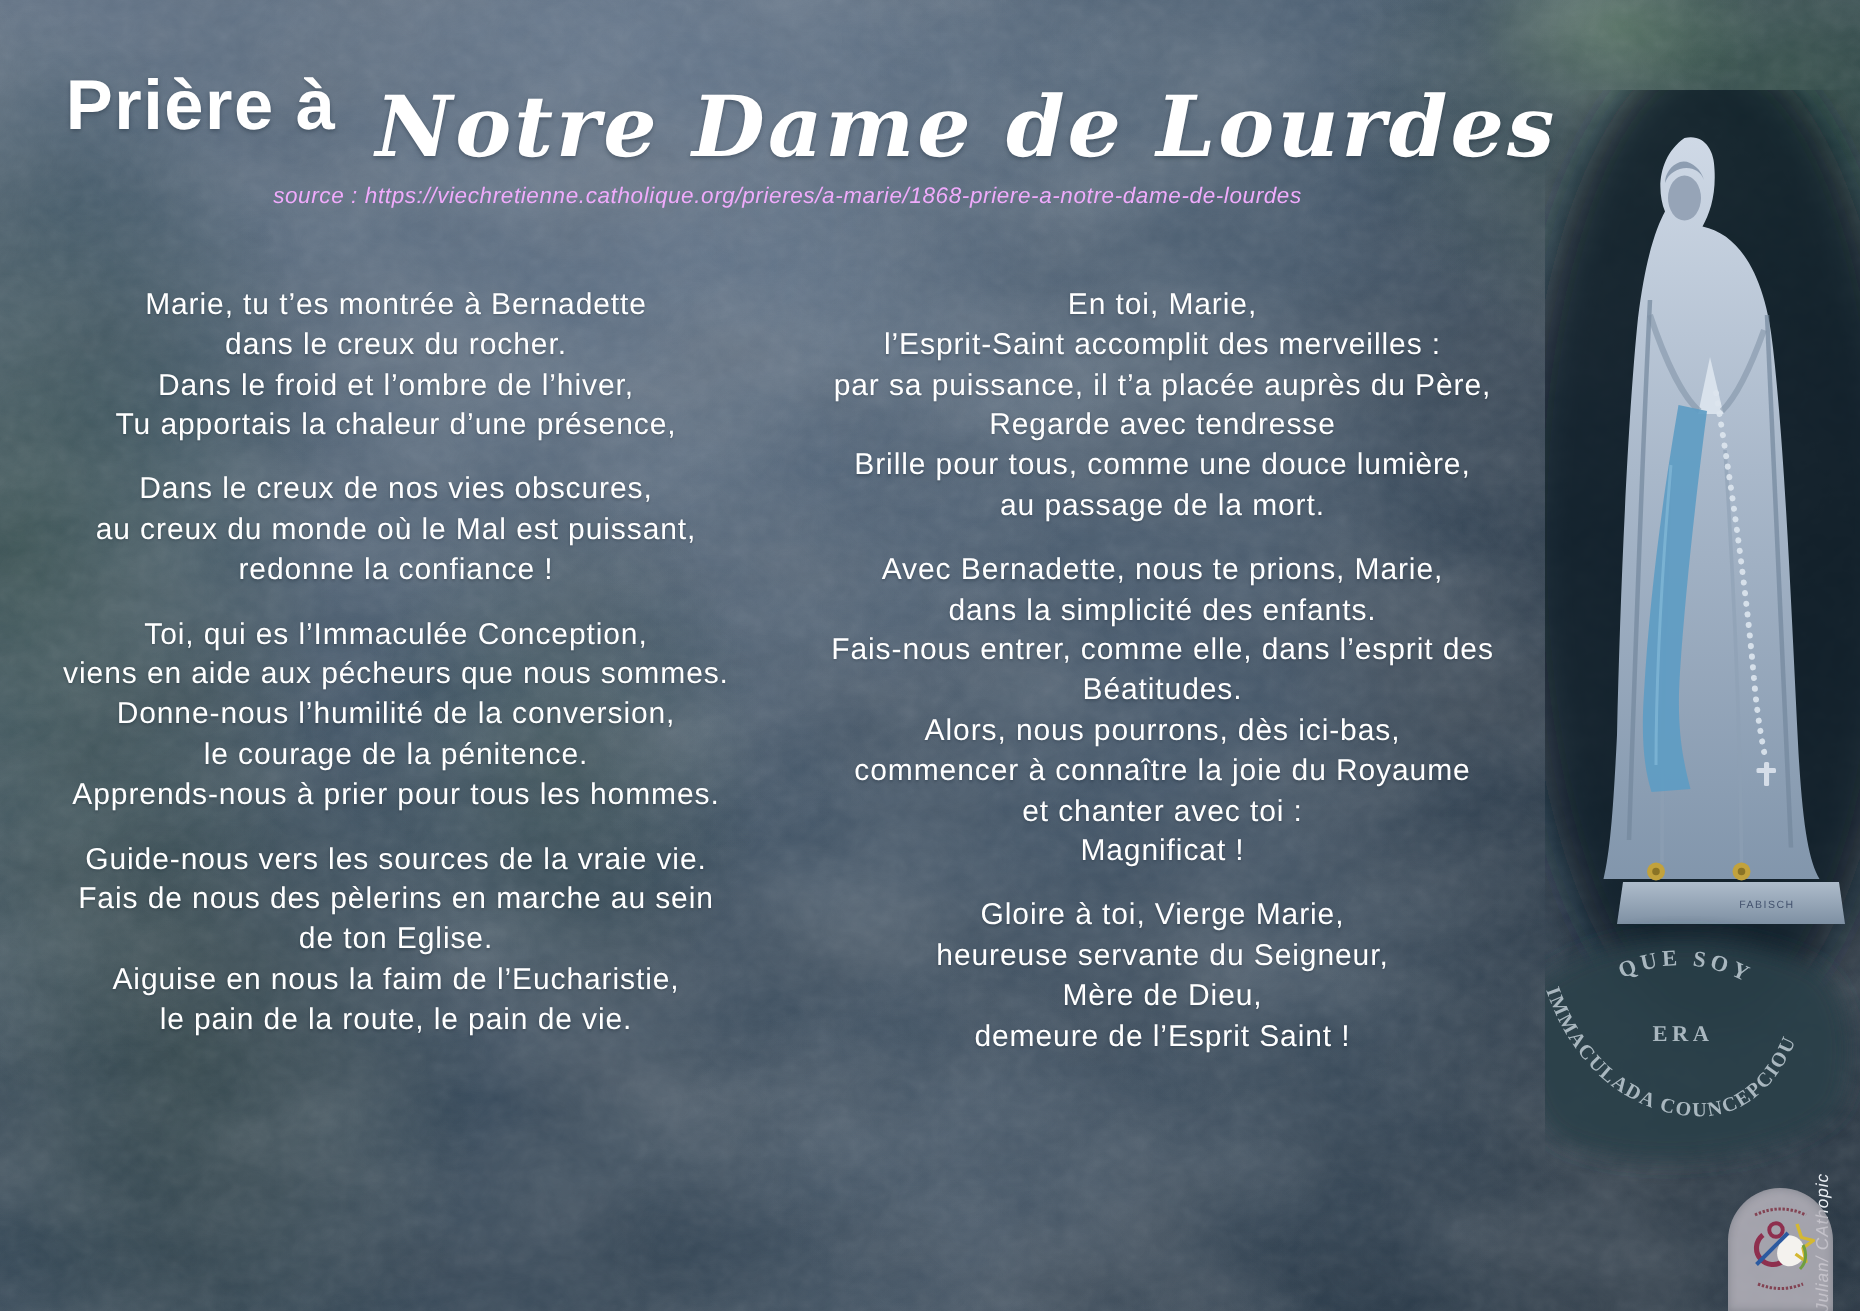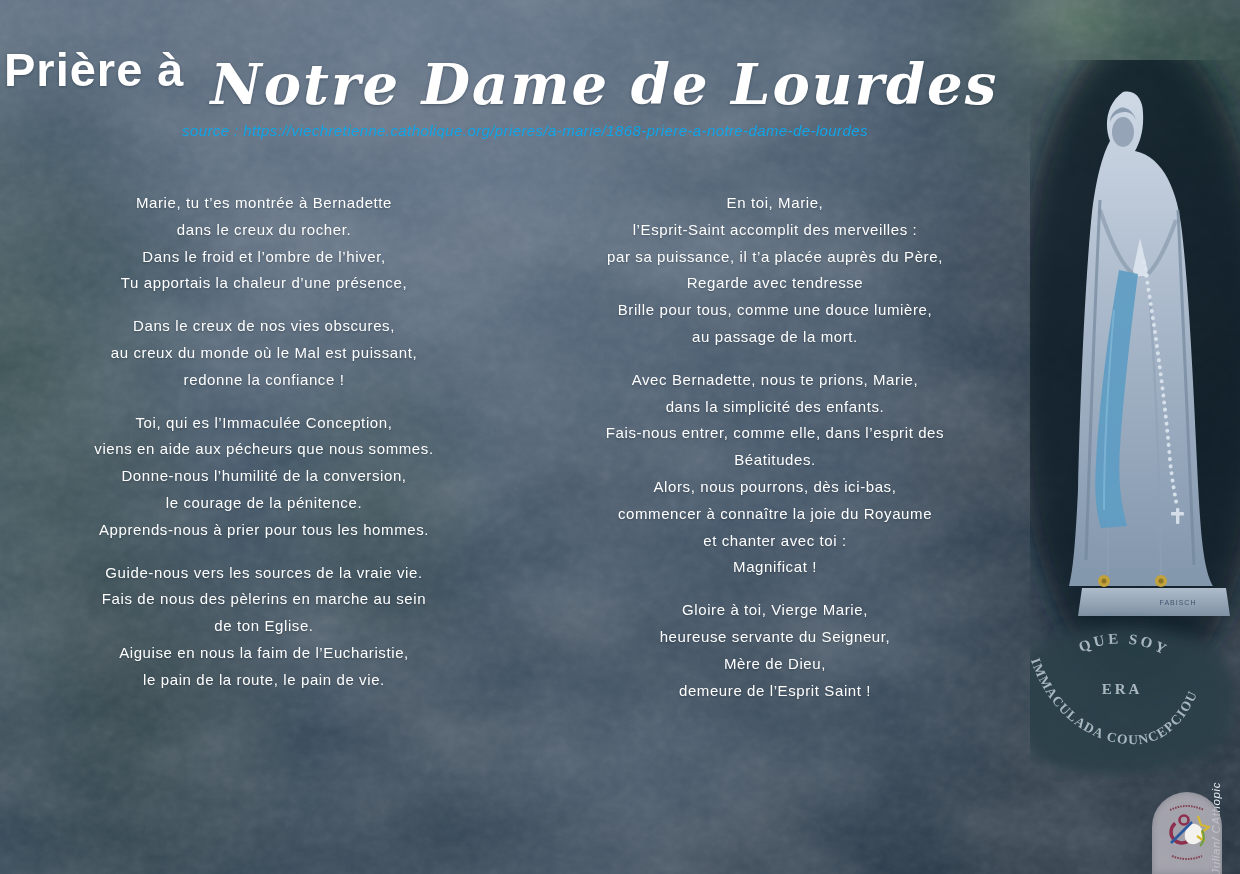--- a/index.html
+++ b/index.html
@@ -17,41 +17,41 @@
       radial-gradient(280px 400px at 10% 80%, rgba(28,50,46,.55), transparent 72%),
       radial-gradient(200px 260px at 30% 58%, rgba(48,78,66,.35), transparent 70%),
       radial-gradient(430px 620px at 37% 16%, rgba(136,152,176,.38), transparent 70%),
       radial-gradient(520px 720px at 62% 50%, rgba(92,112,136,.30), transparent 72%),
       radial-gradient(340px 280px at 52% 96%, rgba(120,138,160,.25), transparent 70%),
       radial-gradient(520px 860px at 98% 42%, rgba(6,16,26,.72), transparent 72%),
       linear-gradient(155deg,#56697f 0%,#44596e 28%,#35495c 52%,#273a4b 76%,#1d2d3c 100%);
   }
   .texture-svg{position:absolute;inset:0;z-index:1;}
   
-  .header{position:absolute;left:4px;top:42px;width:1050px;text-align:left;z-index:3;}
+  .header{position:absolute;left:16px;top:42px;width:1050px;text-align:center;z-index:3;}
   .title-prefix{
     font-size:47px;font-weight:700;letter-spacing:1px;vertical-align:18px;
     text-shadow:0 1px 3px rgba(10,24,36,.35);
   }
   .title-script{
     font-family:"DejaVu Serif",serif;font-style:italic;font-weight:700;
     font-size:56px;letter-spacing:2px;margin-left:26px;
     text-shadow:0 1px 3px rgba(10,24,36,.35);
   }
   .source-line{
     position:absolute;left:0;top:122px;width:1050px;text-align:center;
-    font-size:15px;font-style:italic;letter-spacing:.4px;color:#0ea5e9;z-index:3;
+    font-size:15px;font-style:italic;letter-spacing:.4px;color:#f0abfc;z-index:3;
   }
   
   .col{position:absolute;top:190px;z-index:3;text-align:center;}
   .col-left{left:16px;width:496px;}
   .col-right{left:524px;width:502px;}
   .stanza{margin:0 0 16px 0;}
   .line{
-    font-size:15px;line-height:26.8px;letter-spacing:.6px;
+    font-size:20px;line-height:26.8px;letter-spacing:.6px;
     text-shadow:0 1px 2px rgba(10,24,36,.30);white-space:nowrap;
   }
   
   .statue-svg{position:absolute;left:1030px;top:60px;width:210px;height:730px;z-index:2;}
   
   .photo-credit{
     position:absolute;right:18px;bottom:92px;z-index:4;
     transform:rotate(-90deg);transform-origin:right bottom;
     font-size:11.5px;font-style:italic;letter-spacing:.6px;color:#e9eef3;
     white-space:nowrap;

